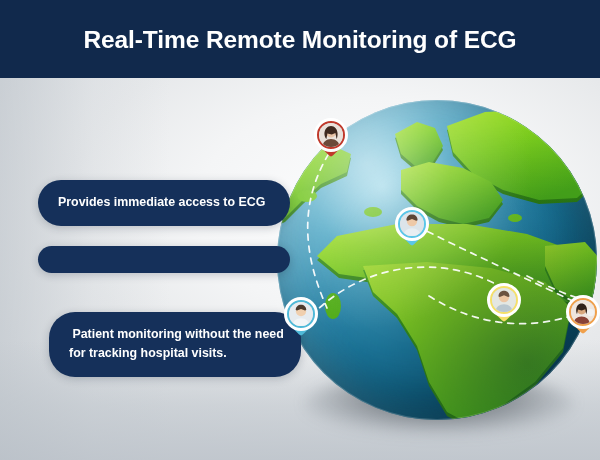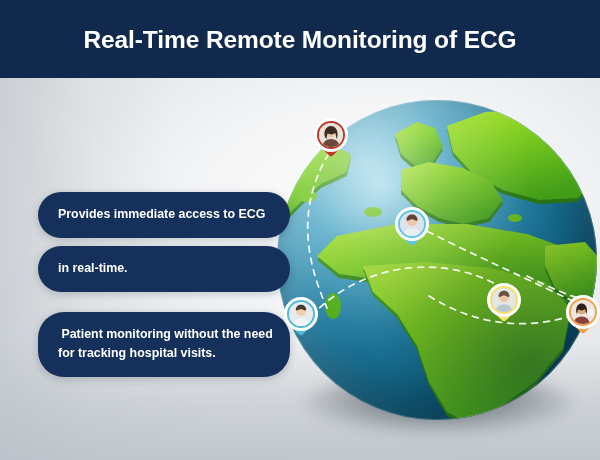--- a/index.html
+++ b/index.html
@@ -132,23 +132,23 @@
     background: #15305a;
     border-radius: 26px;
     padding: 13px 18px 14px 20px;
     box-sizing: border-box;
     color: #ffffff;
     font-size: 12.4px;
     font-weight: bold;
     line-height: 1.55;
     box-shadow: 0 2px 8px rgba(16,30,52,0.22);
   }
-  .pill-1 { top: 114px; }
+  .pill-1 { top: 102px; }
   .pill-2 { top: 168px; }
-  .pill-3 { top: 234px; }
+  .pill-3 { top: 234px; margin-left: 11px; }
   .pill-line { display: block; white-space: pre; }
 
   
   .marker {
     position: absolute;
     width: 34px;
     height: 42px;
     z-index: 35;
   }
   .pin {
@@ -348,21 +348,20 @@
           </div>
         </div>
       </div>
     </div>
 
     <div class="pills">
       <div class="pill pill-1">
         <span class="pill-line">Provides immediate access to ECG</span>
       </div>
       <div class="pill pill-2">
-        <span class="pill-line">in real-time.</span>
       </div>
       <div class="pill pill-3">
         <span class="pill-line"> Patient monitoring without the need</span>
         <span class="pill-line">for tracking hospital visits.</span>
       </div>
     </div>
 
   </div>
 </div>
 

